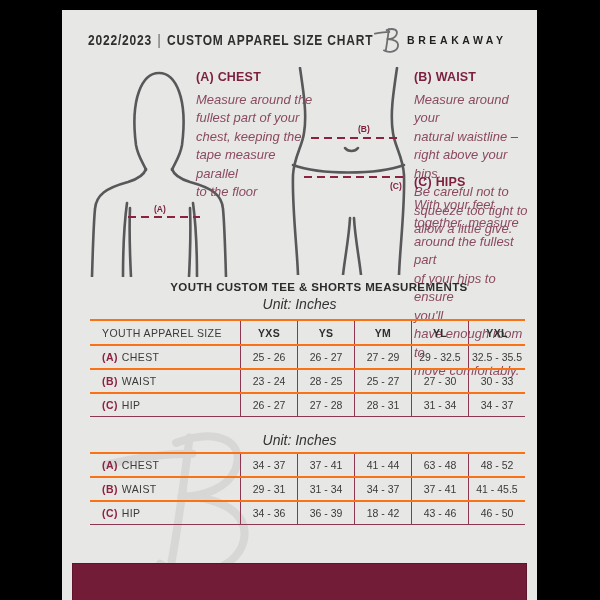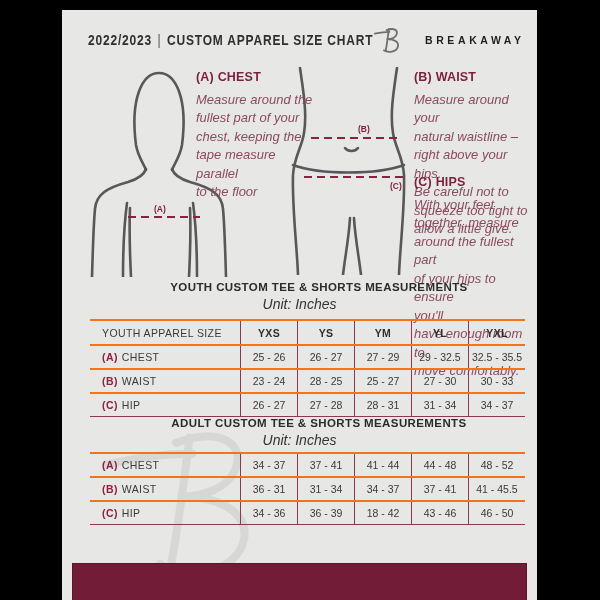--- a/index.html
+++ b/index.html
@@ -8,21 +8,21 @@
   .doc{position:absolute;left:62px;top:10px;width:475px;height:600px;background:#e7e7e6;}
 
   
   .hdr-title{position:absolute;left:26px;top:21px;white-space:nowrap;
              font-size:15px;font-weight:bold;color:#2f2f2f;letter-spacing:1px;
              transform:scaleX(0.8);transform-origin:left top;}
   .hdr-sep{color:#555;font-weight:normal;padding:0 7px;}
   .brand{position:absolute;left:312px;top:15px;display:flex;align-items:center;}
   .logo-svg{width:27px;height:30px;}
   .logo-svg path{fill:none;stroke:#6f6f70;stroke-width:2;stroke-linecap:round;}
-  .brand-name{margin-left:24px;font-size:10.5px;font-weight:bold;color:#1f1f1f;letter-spacing:3.6px;}
+  .brand-name{margin-left:6px;font-size:10.5px;font-weight:bold;color:#1f1f1f;letter-spacing:3.6px;}
 
   
   .fig{position:absolute;}
   .fig path{fill:none;stroke:#58585a;stroke-width:2.6;stroke-linecap:round;stroke-linejoin:round;}
   .dash{position:absolute;height:2px;
         background:repeating-linear-gradient(90deg,#8d2240 0 8px,transparent 8px 13px);}
   .dash-label{position:absolute;font-size:8.5px;font-weight:bold;color:#7c1f3e;}
 
   
   .instr{position:absolute;width:120px;}
@@ -167,35 +167,34 @@
         <td class="lbl"><span class="pfx">(C)</span><span>HIP</span></td>
         <td class="v">26 - 27</td>
         <td class="v">27 - 28</td>
         <td class="v">28 - 31</td>
         <td class="v">31 - 34</td>
         <td class="v">34 - 37</td>
       </tr>
     </tbody>
       </table>
 
-    <div class="sec-title" style="top:407px">ADULT CUSTOM TEE &amp; SHORTS MEASUREMENTS</div>
     <div class="sec-unit" style="top:422px">Unit: Inches</div>
     <table class="size" style="top:442px">
       <tbody>
       <tr>
         <td class="lbl"><span class="pfx">(A)</span><span>CHEST</span></td>
         <td class="v">34 - 37</td>
         <td class="v">37 - 41</td>
         <td class="v">41 - 44</td>
-        <td class="v">44 - 48</td>
+        <td class="v">63 - 48</td>
         <td class="v">48 - 52</td>
       </tr>
       <tr>
         <td class="lbl"><span class="pfx">(B)</span><span>WAIST</span></td>
-        <td class="v">36 - 31</td>
+        <td class="v">29 - 31</td>
         <td class="v">31 - 34</td>
         <td class="v">34 - 37</td>
         <td class="v">37 - 41</td>
         <td class="v">41 - 45.5</td>
       </tr>
       <tr>
         <td class="lbl"><span class="pfx">(C)</span><span>HIP</span></td>
         <td class="v">34 - 36</td>
         <td class="v">36 - 39</td>
         <td class="v">18 - 42</td>

